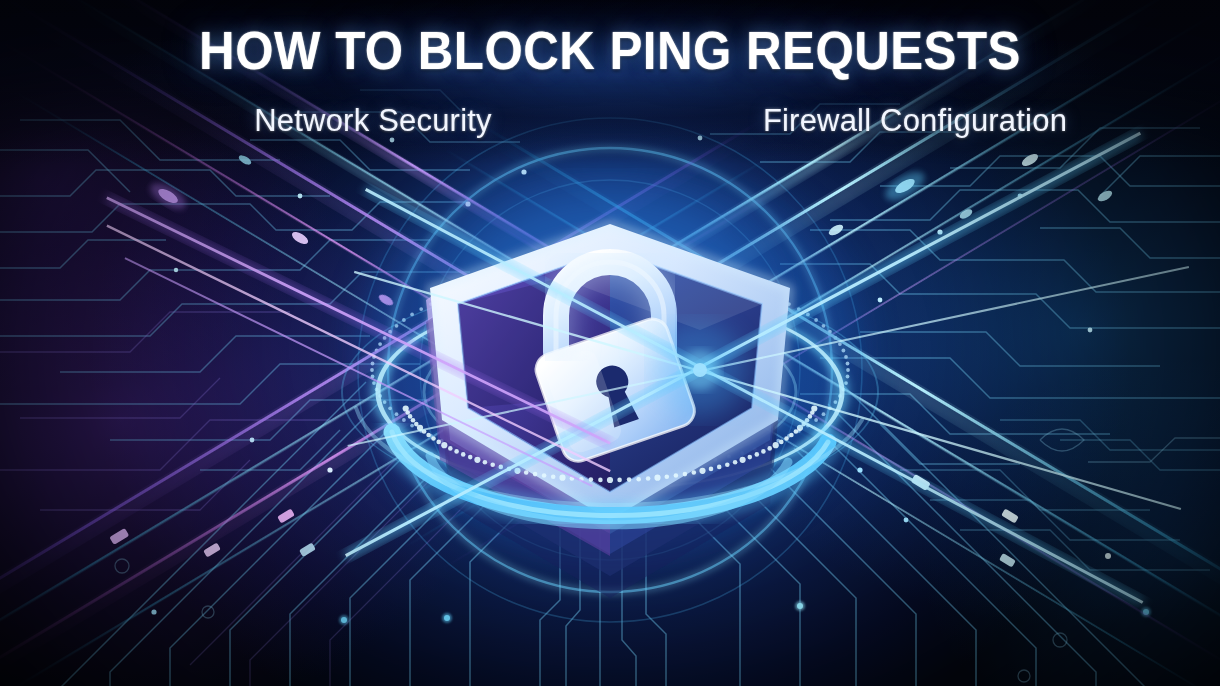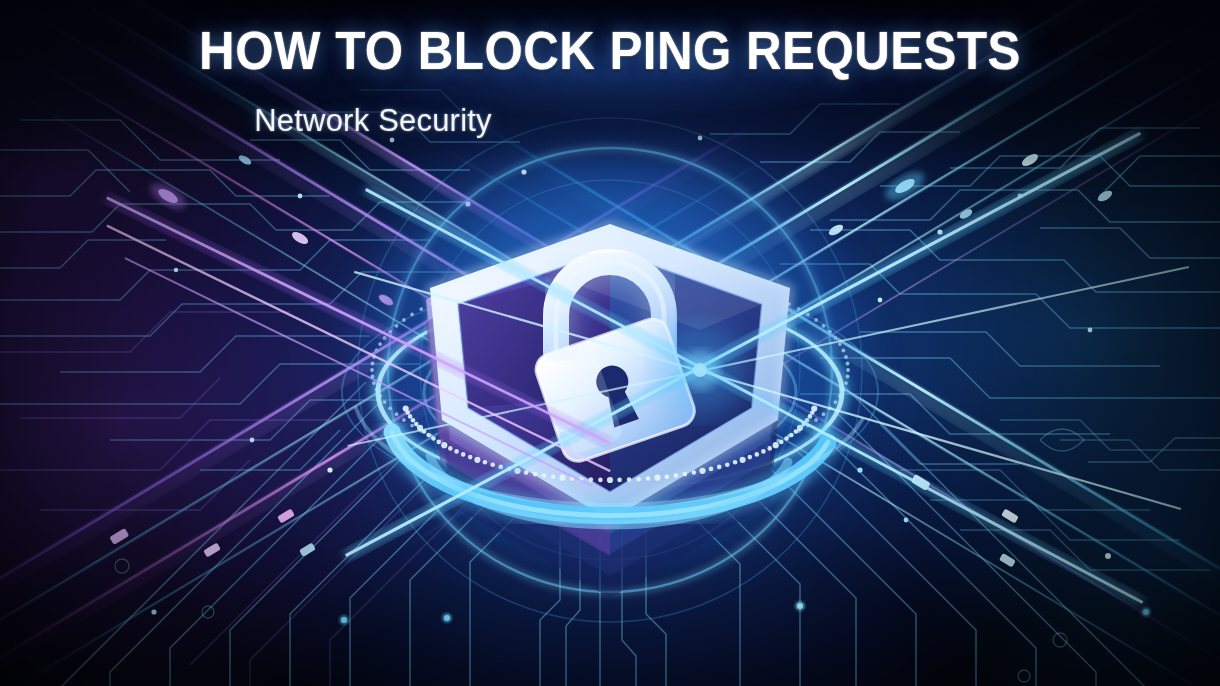--- a/index.html
+++ b/index.html
@@ -665,15 +665,16 @@
   <div class="layer bg-topdark"></div>
 
   <div class="title-glow"></div>
 
   <div class="title-wrap">
     <div class="main-title">HOW TO BLOCK PING REQUESTS</div>
   </div>
 
   <div class="subtitles">
     <div class="sub sub-left">Network Security</div>
+    <div class="sub sub-right">Firewall Configuration</div>
   </div>
 
 </div>
 
 </body></html>

